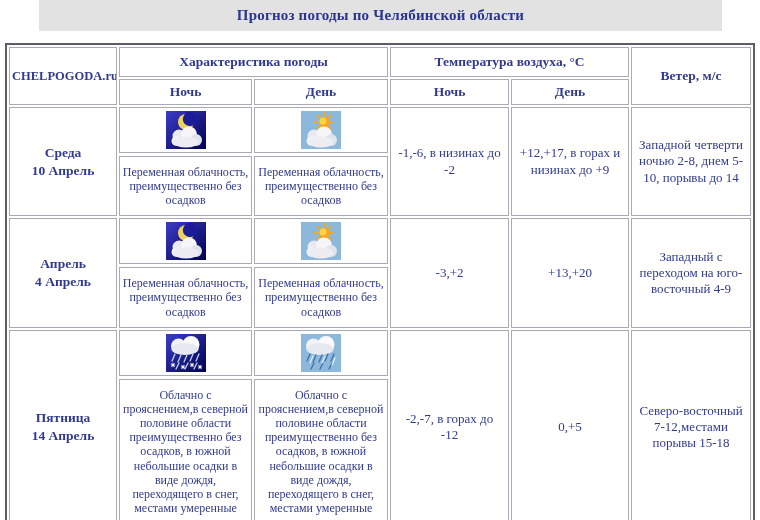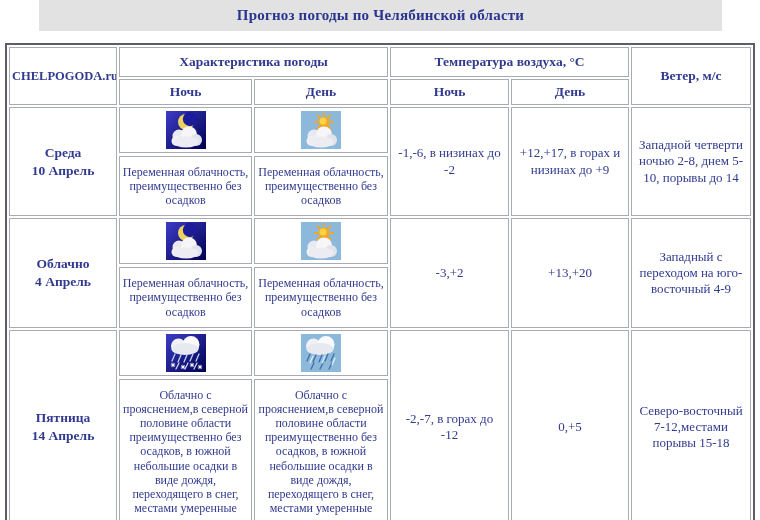--- a/index.html
+++ b/index.html
@@ -144,21 +144,21 @@
               </div>
               <div class="text-box">Переменная облачность, преимущественно без осадков</div>
             </div>
           </td>
           <td class="temp-cell">-1,-6, в низинах до -2</td>
           <td class="temp-cell">+12,+17, в горах и низинах до +9</td>
           <td class="wind-cell">Западной четверти ночью 2-8, днем 5-10, порывы до 14</td>
         </tr>
         <tr class="r1">
           <td class="day-cell">
-            <div>Облачно</div>
+            <div>Апрель</div>
             <div>4 Апрель</div>
           </td>
           <td class="char-cell">
             <div class="stack">
               <div class="icon-box">
                 <span>
                   <svg class="wicon" width="40" height="38" viewBox="0 0 40 38">
                     <defs>
                       <linearGradient id="ng" x1="0" y1="0" x2="1" y2="1">
                         <stop offset="0" stop-color="#3c3cc8"></stop>

